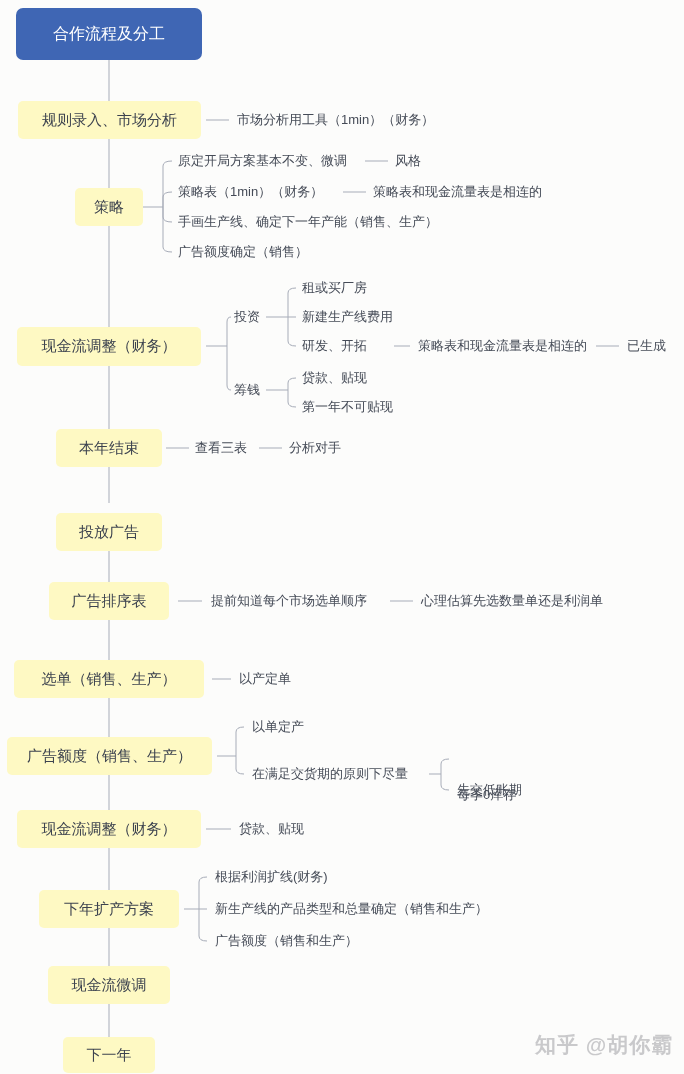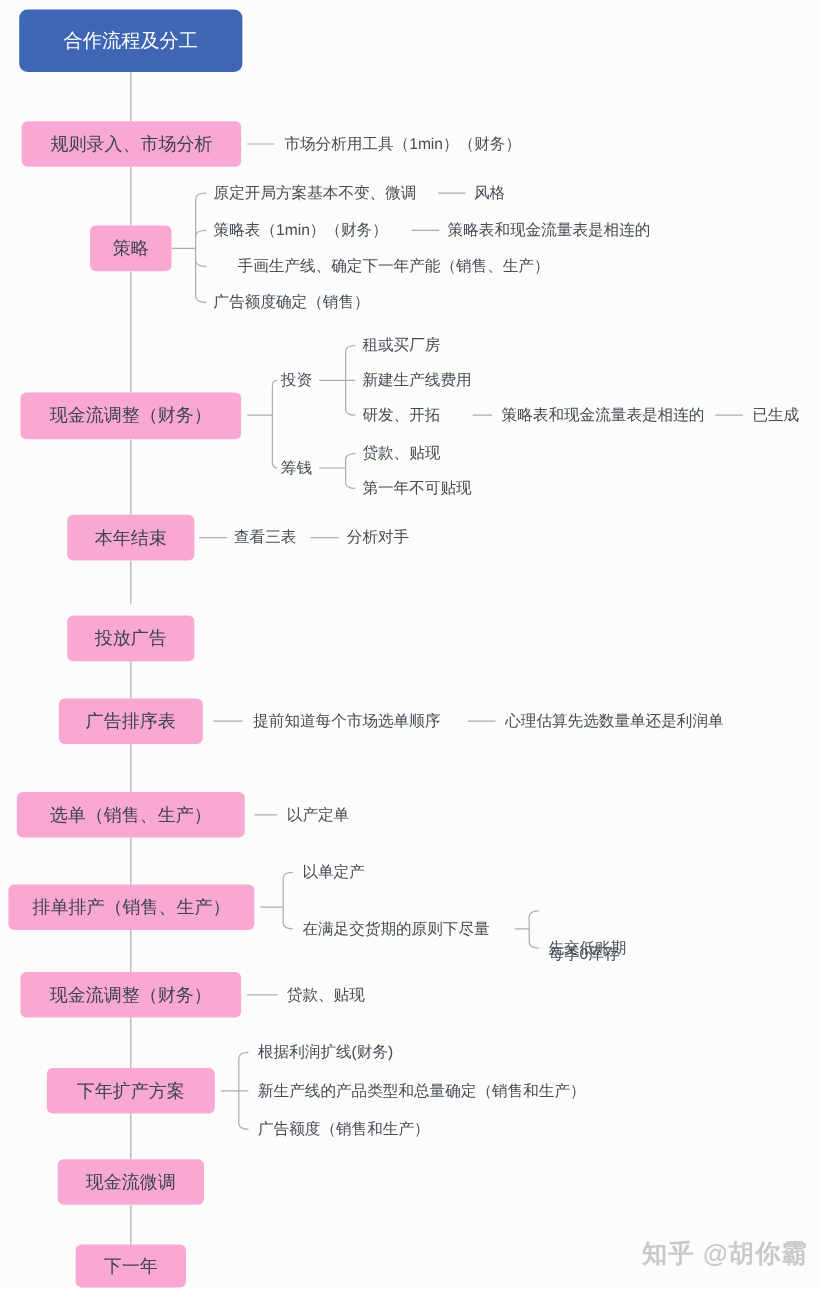--- a/index.html
+++ b/index.html
@@ -9,21 +9,21 @@
   }
   #canvas{
     position:relative;
     width:684px;height:1074px;
     background:#fcfcfb;
     overflow:hidden;
   }
   #lines{position:absolute;left:0;top:0;}
   .node{
     position:absolute;
-    background:#f9a8d4;
+    background:#fef9c3;
     border-radius:5px;
     color:#3d434f;
     font-size:15px;
     display:flex;align-items:center;justify-content:center;
     white-space:nowrap;
     box-sizing:border-box;
   }
   .node.root{
     background:#3f66b4;
     color:#ffffff;
@@ -59,21 +59,21 @@
   #n-cashflow2{left:17px;  top:810px;  width:184px; height:38px;}
   #n-expand   {left:39px;  top:890px;  width:140px; height:38px;}
   #n-cashmicro{left:48px;  top:966px;  width:122px; height:38px;}
   #n-nextyear {left:63px;  top:1037px; width:92px;  height:36px;}
   
   #lf-rules-note{left:237px;top:111px;}
   #lf-s-b1   {left:178px;top:152px;}
   #lf-s-b1n  {left:395px;top:152px;}
   #lf-s-b2   {left:178px;top:183px;}
   #lf-s-b2n  {left:373px;top:183px;}
-  #lf-s-b3   {left:178px;top:213px;margin-left:20px;}
+  #lf-s-b3   {left:178px;top:213px;}
   #lf-s-b4   {left:178px;top:243px;}
   #lf-invest {left:234px;top:308px;}
   #lf-inv-b1 {left:302px;top:279px;}
   #lf-inv-b2 {left:302px;top:308px;}
   #lf-inv-b3 {left:302px;top:337px;}
   #lf-inv-b3n1{left:418px;top:337px;}
   #lf-inv-b3n2{left:627px;top:337px;}
   #lf-raise  {left:234px;top:381px;}
   #lf-raise-b1{left:302px;top:369px;}
   #lf-raise-b2{left:302px;top:398px;}
@@ -137,21 +137,21 @@
   </svg>
 
   <div class="node root" id="n-title">合作流程及分工</div>
   <div class="node" id="n-rules">规则录入、市场分析</div>
   <div class="node" id="n-strategy">策略</div>
   <div class="node" id="n-cashflow1">现金流调整（财务）</div>
   <div class="node" id="n-yearend">本年结束</div>
   <div class="node" id="n-ads">投放广告</div>
   <div class="node" id="n-adsort">广告排序表</div>
   <div class="node" id="n-pickorder">选单（销售、生产）</div>
-  <div class="node" id="n-schedule">排单排产（销售、生产）</div>
+  <div class="node" id="n-schedule">广告额度（销售、生产）</div>
   <div class="node" id="n-cashflow2">现金流调整（财务）</div>
   <div class="node" id="n-expand">下年扩产方案</div>
   <div class="node" id="n-cashmicro">现金流微调</div>
   <div class="node" id="n-nextyear">下一年</div>
 
   <div class="leaf" id="lf-rules-note">市场分析用工具（1min）（财务）</div>
 
   <div class="leaf" id="lf-s-b1">原定开局方案基本不变、微调</div>
   <div class="leaf" id="lf-s-b1n">风格</div>
   <div class="leaf" id="lf-s-b2">策略表（1min）（财务）</div>

